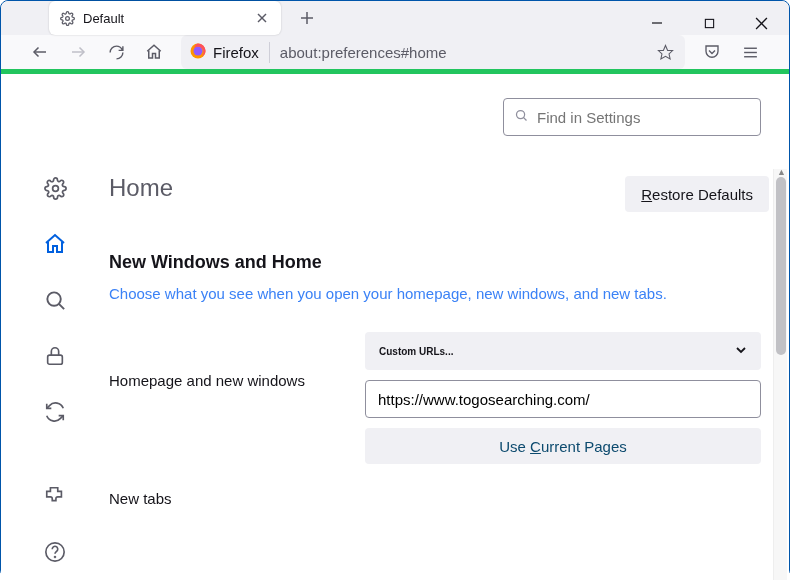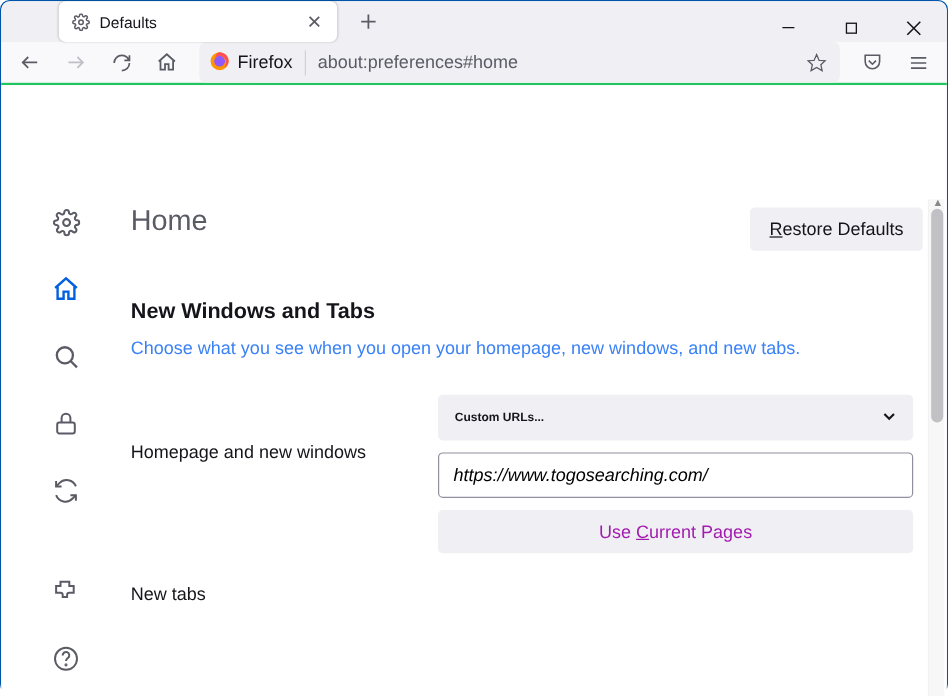--- a/index.html
+++ b/index.html
@@ -48,23 +48,23 @@
       margin-left: 12px; width:28px; height:28px; display:flex; align-items:center; justify-content:center; border-radius:4px; cursor:pointer;
     }
     .window-controls { position:absolute; right:6px; top:0; height:44px; display:flex; align-items:center; gap:8px;}
     .win-ctrl { width:44px; height:34px; display:flex; align-items:center; justify-content:center; cursor:pointer; border-radius:4px;}
     
     .browser-toolbar {
       height: 48px;
       background: #f9f9fb;
       display: flex;
       align-items: flex-start;
-      padding: 0 7px;
+      padding: 0 22px;
       gap: 4px;
-      border-bottom: 2px solid #22c55e;
+      border-bottom: 5px solid #22c55e;
     }
     .toolbar-btn {
       width: 34px; height: 34px; display:flex; align-items:center; justify-content:center; border-radius:4px; cursor:pointer; color:#5b5b66;
     }
     .toolbar-btn.disabled { color:#bfbfc8; cursor:default;}
     .urlbar {
       flex: 1;
       height: 34px;
       background: #f0f0f4;
       border-radius: 6px;
@@ -106,25 +106,25 @@
     .sec-desc { font-size:15px; color:#3b82f6; margin-top: 10px; line-height:1.4;}
     .form-row { display:flex; align-items:flex-start; margin-top: 28px;}
     .row-label { width: 256px; font-size:15px; padding-top:40px; color:#15141a;}
     .row-controls { flex:1; display:flex; flex-direction:column; gap:10px;}
     .select-box {
       height:38px; background:#f0f0f4; border-radius:4px; display:flex; align-items:center;
       padding:12px 14px; font-size:10px; font-weight:600; cursor:pointer; position:relative; color:#15141a;
     }
     .select-box .chev { position:absolute; right:14px; }
     .row-url-input {
-      height:38px; border:1px solid #8f8f9d; border-radius:4px; padding:0 12px; font-size:15px; outline:none; width:100%;font-style:italic;
+      height:38px; border:1px solid #8f8f9d; border-radius:4px; padding:0 12px; font-size:15px; outline:none; width:100%;
     }
     .btn-pair { display:flex; gap:10px;}
     .sm-btn { flex:1; height:36px; background:#f0f0f4; border:none; border-radius:4px; font-size:15px; cursor:pointer; color:#15141a; font-weight:500;}
-    .sm-btn.disabled { color:#a21caf; cursor:default;}
+    .sm-btn.disabled { color:#0c4a6e; cursor:default;}
     .sm-btn u { text-decoration: underline;}
     .row2 .row-label { padding-top:8px;}
     .scrollbar {
       position:absolute; right:2px; top:95px; width:14px; height:480px; background:#f7f7f7; border-left:1px solid #eee;
       border-bottom-right-radius:8px;
     }
     .scroll-thumb { position:absolute; top:8px; left:2px; width:10px; height:178px; background:#c1c1c5; border-radius:5px;}
     .scroll-up { position:absolute; top:-2px; left:3px; font-size:9px; color:#888;}
     .ff-logo { width:18px; height:18px; }
   </style>
@@ -134,21 +134,21 @@
 <div class="window">
 
   <div class="tab-strip">
     <div class="tab">
       <span class="tab-icon">
         <svg width="15" height="15" viewBox="0 0 24 24" fill="none" stroke="#5b5b66" stroke-width="2">
             <circle cx="12" cy="12" r="3"></circle>
             <path d="M19.4 15a1.7 1.7 0 00.3 1.8l.1.1a2 2 0 11-2.8 2.8l-.1-.1a1.7 1.7 0 00-1.8-.3 1.7 1.7 0 00-1 1.5V21a2 2 0 11-4 0v-.1a1.7 1.7 0 00-1-1.5 1.7 1.7 0 00-1.8.3l-.1.1a2 2 0 11-2.8-2.8l.1-.1a1.7 1.7 0 00.3-1.8 1.7 1.7 0 00-1.5-1H3a2 2 0 110-4h.1a1.7 1.7 0 001.5-1 1.7 1.7 0 00-.3-1.8l-.1-.1a2 2 0 112.8-2.8l.1.1a1.7 1.7 0 001.8.3H9a1.7 1.7 0 001-1.5V3a2 2 0 114 0v.1a1.7 1.7 0 001 1.5 1.7 1.7 0 001.8-.3l.1-.1a2 2 0 112.8 2.8l-.1.1a1.7 1.7 0 00-.3 1.8V9a1.7 1.7 0 001.5 1H21a2 2 0 110 4h-.1a1.7 1.7 0 00-1.5 1z"></path>
           </svg>
       </span>
-      <span class="tab-label">Defaults</span>
+      <span class="tab-label">Default</span>
       <span class="tab-close">
         <svg width="12" height="12" viewBox="0 0 12 12" stroke="#5b5b66" stroke-width="1.5">
             <line x1="2" y1="2" x2="10" y2="10"></line>
             <line x1="10" y1="2" x2="2" y2="10"></line>
           </svg>
       </span>
     </div>
     <div class="new-tab-btn">
       <svg width="14" height="14" viewBox="0 0 14 14" stroke="#5b5b66" stroke-width="1.5">
           <line x1="7" y1="1" x2="7" y2="13"></line>
@@ -277,25 +277,34 @@
       <div class="rail-item" style="margin-bottom:20px;">
         <svg width="22" height="22" viewBox="0 0 24 24" fill="none" stroke="currentColor" stroke-width="1.8">
             <circle cx="12" cy="12" r="10"></circle>
             <path d="M9 9a3 3 0 115 2c-1 1-2 1.5-2 3"></path>
             <circle cx="12" cy="17.5" r="0.5" fill="currentColor"></circle>
           </svg>
       </div>
     </div>
 
     <div class="main-area">
+      <div class="search-box">
+        <span>
+          <svg width="15" height="15" viewBox="0 0 24 24" fill="none" stroke="#8f8f9d" stroke-width="2">
+              <circle cx="10.5" cy="10.5" r="6.5"></circle>
+              <line x1="20" y1="20" x2="15" y2="15"></line>
+            </svg>
+        </span>
+        <input type="text" placeholder="Find in Settings" style="">
+      </div>
 
       <h1 class="page-title">Home</h1>
       <button class="restore-btn"><u>R</u>estore Defaults</button>
 
-      <h2 class="sec-title">New Windows and Tabs</h2>
+      <h2 class="sec-title">New Windows and Home</h2>
       <p class="sec-desc">Choose what you see when you open your homepage, new windows, and new tabs.</p>
 
       <div class="form-row">
         <div class="row-label">Homepage and new windows</div>
         <div class="row-controls">
           <div class="select-box">
             <span>Custom URLs...</span>
             <span class="chev">
               <svg width="12" height="12" viewBox="0 0 12 12" fill="none" stroke="#15141a" stroke-width="1.8">
                   <polyline points="2 4 6 8 10 4"></polyline>

